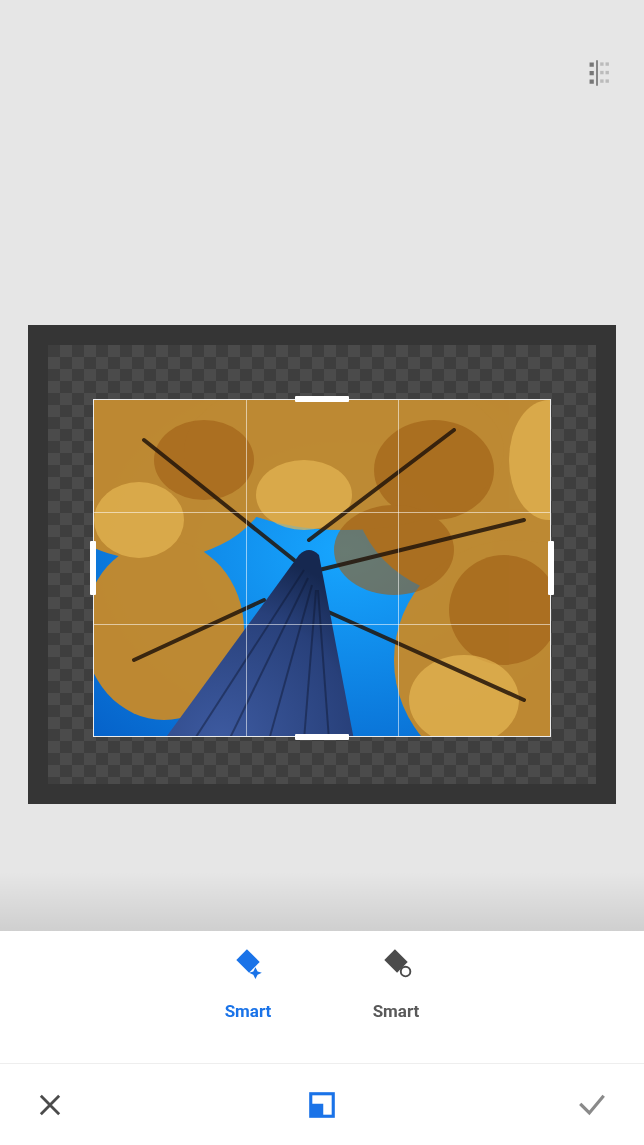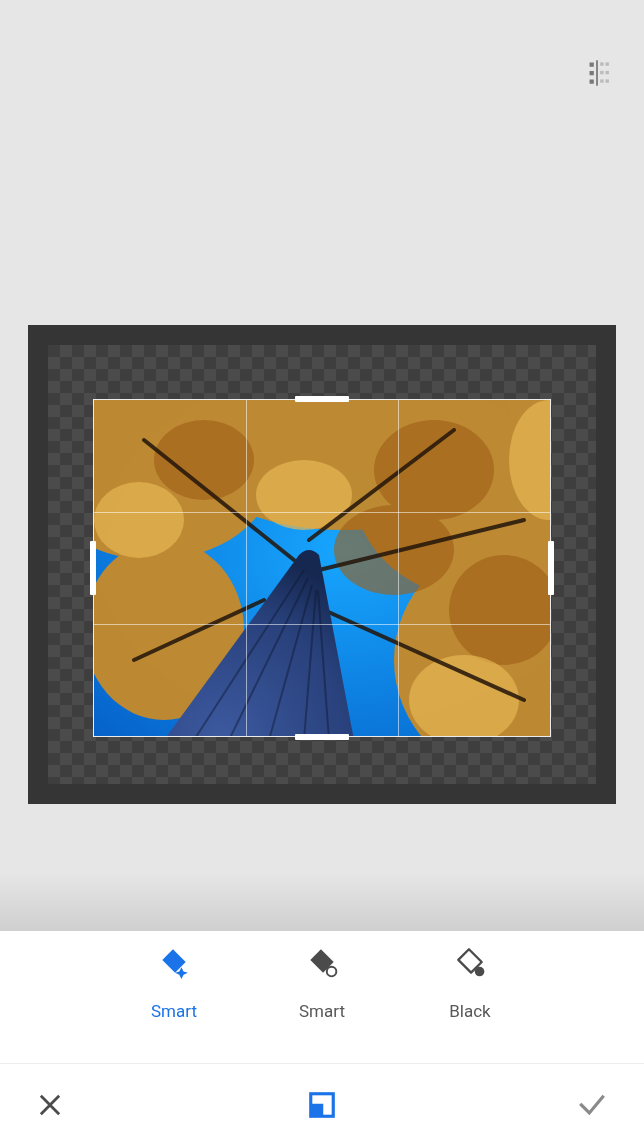--- a/index.html
+++ b/index.html
@@ -116,21 +116,21 @@
       display: flex;
       flex-direction: column;
       align-items: center;
       gap: 22px;
     }
     .fill-option .ico { width: 34px; height: 34px; display:flex; align-items:center; justify-content:center; }
     .fill-option .ico svg { width: 34px; height: 34px; }
     .fill-option .lbl {
       font-size: 17px;
       color: #595959;
-      font-weight: 400;
+      font-weight: 700;
     }
     .fill-option.active .lbl { color: #1a73e8; }
 
     
     .action-bar {
       position: absolute;
       left:0; right:0; bottom:0;
       height: 82px;
       background:#fff;
       display:flex;
@@ -246,29 +246,20 @@
     </div>
     <div class="fill-option">
       <div class="ico">
         <svg viewBox="0 0 32 32">
           <path d="M15 4 L27 16 L17 26 L5 14 Z" fill="#4b4b4b"></path>
           <circle cx="25" cy="25" r="4.5" fill="#fff" stroke="#4b4b4b" stroke-width="1.8"></circle>
         </svg>
       </div>
       <span class="lbl">Smart</span>
     </div>
-    <div class="fill-option">
-      <div class="ico">
-        <svg viewBox="0 0 32 32">
-          <path d="M15 4 L27 16 L17 26 L5 14 Z" fill="none" stroke="#4b4b4b" stroke-width="2.2" stroke-linejoin="round"></path>
-          <circle cx="25" cy="25" r="4.5" fill="#4b4b4b"></circle>
-        </svg>
-      </div>
-      <span class="lbl">Black</span>
-    </div>
   </div>
 
   <div class="action-bar">
     <div>
       <svg width="28" height="28" viewBox="0 0 24 24">
         <path d="M5 5 L19 19 M19 5 L5 19" stroke="#4b4b4b" stroke-width="2.4" stroke-linecap="square"></path>
       </svg>
     </div>
     <div class="center-btn">
       <svg width="30" height="30" viewBox="0 0 24 24">

